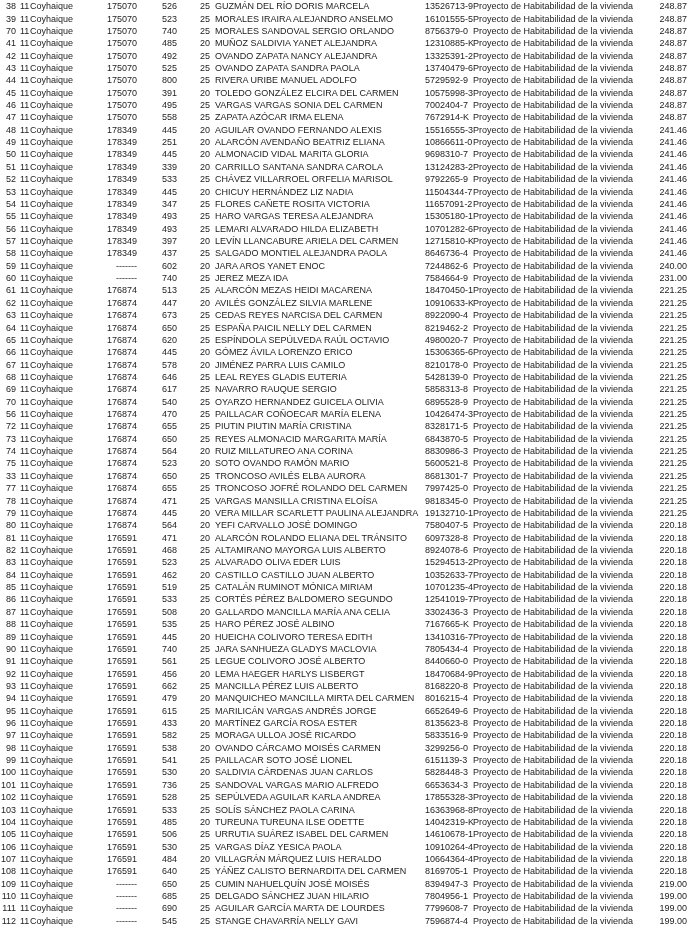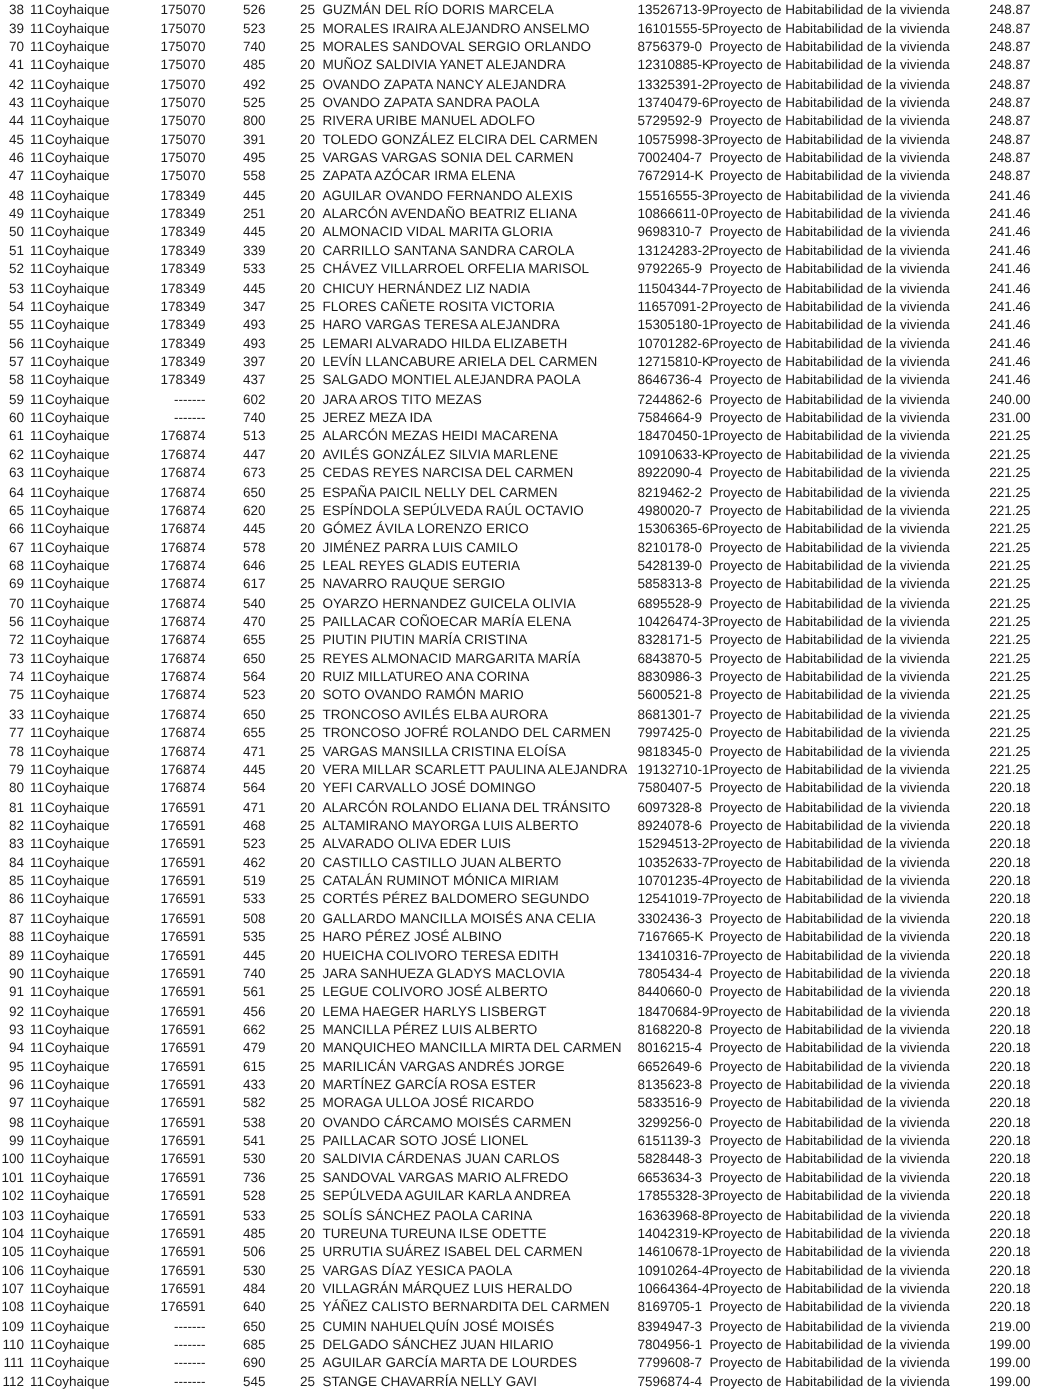--- a/index.html
+++ b/index.html
@@ -290,21 +290,21 @@
         <span class="cell c-programa">Proyecto de Habitabilidad de la vivienda</span>
         <span class="cell c-puntaje">241.46</span>
       </div>
       <div class="row">
         <span class="cell c-n">59</span>
         <span class="cell c-region">11</span>
         <span class="cell c-comuna">Coyhaique</span>
         <span class="cell c-codigo">-------</span>
         <span class="cell c-monto">602</span>
         <span class="cell c-pct">20</span>
-        <span class="cell c-nombre">JARA AROS TITO MEZAS</span>
+        <span class="cell c-nombre">JARA AROS YANET ENOC</span>
         <span class="cell c-rut">7244862-6</span>
         <span class="cell c-programa">Proyecto de Habitabilidad de la vivienda</span>
         <span class="cell c-puntaje">240.00</span>
       </div>
       <div class="row">
         <span class="cell c-n">60</span>
         <span class="cell c-region">11</span>
         <span class="cell c-comuna">Coyhaique</span>
         <span class="cell c-codigo">-------</span>
         <span class="cell c-monto">740</span>
@@ -626,21 +626,21 @@
         <span class="cell c-programa">Proyecto de Habitabilidad de la vivienda</span>
         <span class="cell c-puntaje">220.18</span>
       </div>
       <div class="row">
         <span class="cell c-n">87</span>
         <span class="cell c-region">11</span>
         <span class="cell c-comuna">Coyhaique</span>
         <span class="cell c-codigo">176591</span>
         <span class="cell c-monto">508</span>
         <span class="cell c-pct">20</span>
-        <span class="cell c-nombre">GALLARDO MANCILLA MOISÉS ANA CELIA</span>
+        <span class="cell c-nombre">GALLARDO MANCILLA MARÍA ANA CELIA</span>
         <span class="cell c-rut">3302436-3</span>
         <span class="cell c-programa">Proyecto de Habitabilidad de la vivienda</span>
         <span class="cell c-puntaje">220.18</span>
       </div>
       <div class="row">
         <span class="cell c-n">88</span>
         <span class="cell c-region">11</span>
         <span class="cell c-comuna">Coyhaique</span>
         <span class="cell c-codigo">176591</span>
         <span class="cell c-monto">535</span>

